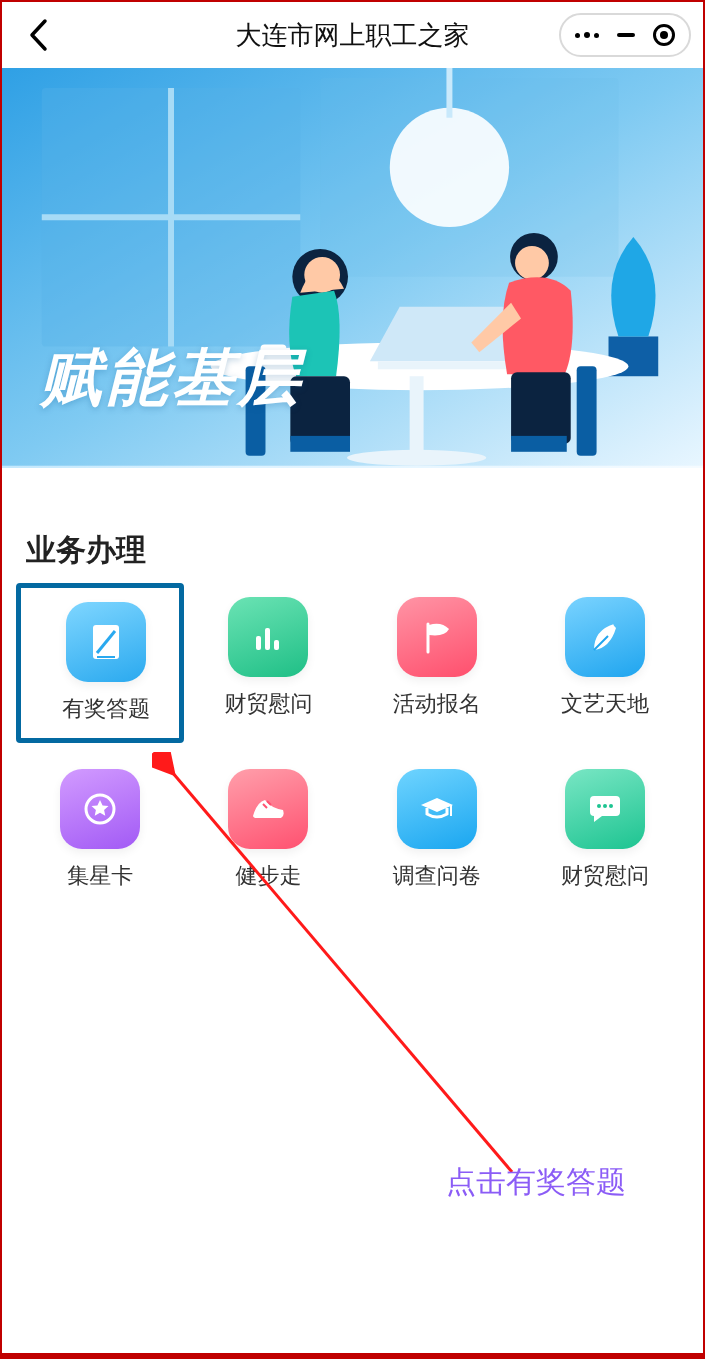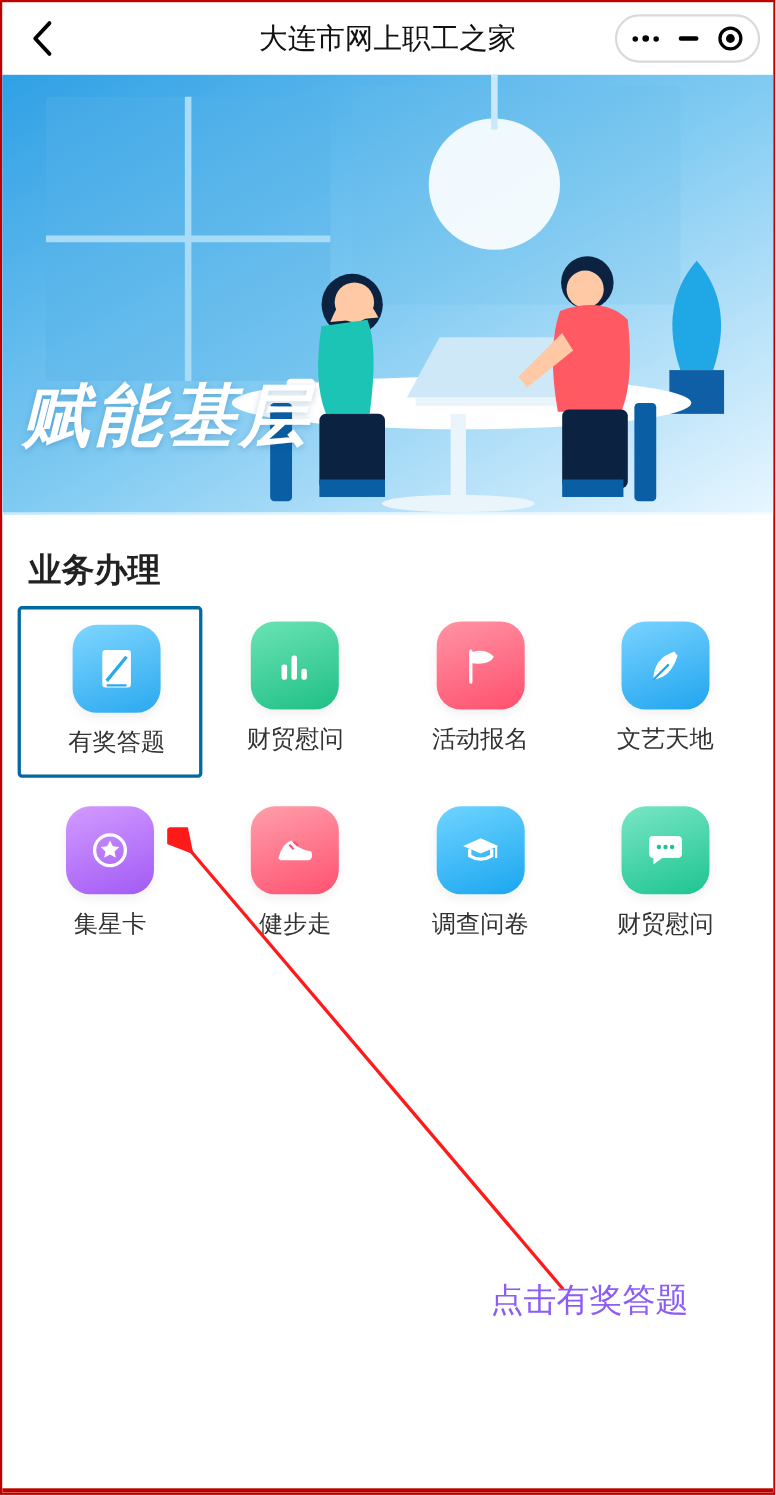--- a/index.html
+++ b/index.html
@@ -48,38 +48,39 @@
   
   .banner {
     height: 400px;
     background: linear-gradient(160deg, #35a6ea 0%, #6cc4f1 25%, #b7e3fb 55%, #dff3ff 75%, #f5fbff 100%);
     position: relative;
     overflow: hidden;
   }
   .banner svg { position: absolute; inset: 0; }
   .banner-text {
     position: absolute;
-    left: 18px; bottom: 48px;
+    left: 38px; bottom: 48px;
     font-size: 62px;
     font-weight: 800;
     color: #fff;
     letter-spacing: 4px;
     font-style: italic;
     text-shadow: 0 2px 6px rgba(0,80,140,0.25);
   }
 
   
   .section {
     padding: 30px 24px 0 24px;
   }
   .section-title {
     font-size: 30px;
     font-weight: 600;
     color: #222;
     margin-bottom: 26px;
+    margin-top: 32px;
   }
   .grid {
     display: grid;
     grid-template-columns: repeat(4, 1fr);
     gap: 40px 20px;
   }
   .tile {
     display: flex;
     flex-direction: column;
     align-items: center;
@@ -91,21 +92,21 @@
     border-radius: 22px;
     display: flex; align-items: center; justify-content: center;
     box-shadow: 0 4px 10px rgba(0,0,0,0.06);
   }
   .tile-label {
     font-size: 22px;
     color: #333;
     white-space: nowrap;
   }
   .highlight {
-    border: 3px solid #0369a1;
+    border: 5px solid #0369a1;
     border-radius: 4px;
     padding: 14px 10px 14px 22px;
     margin: -14px -10px;
   }
 
   
   .anno-arrow {
     position: absolute;
     pointer-events: none;
   }

